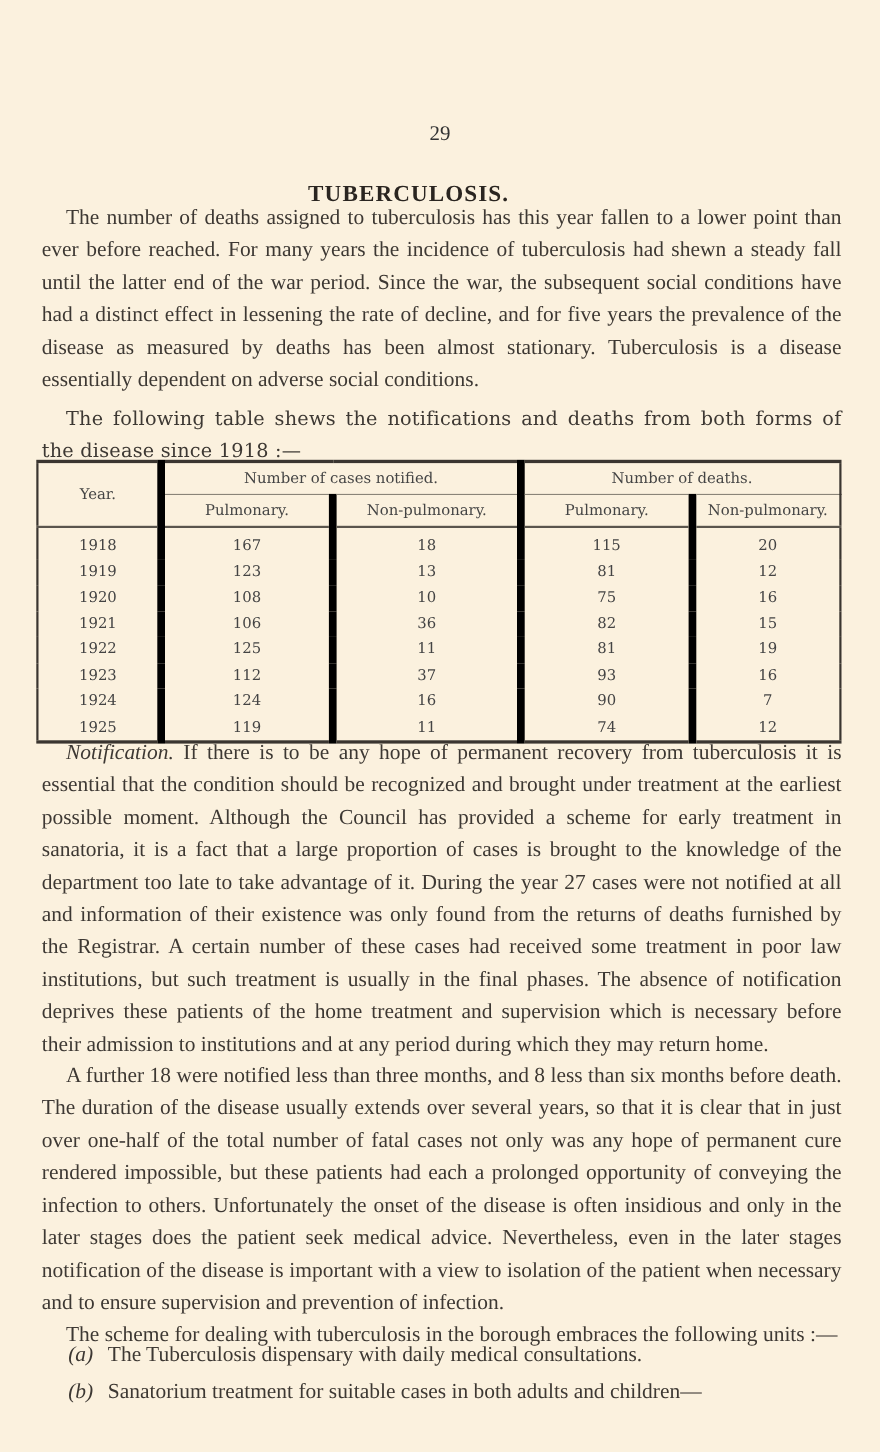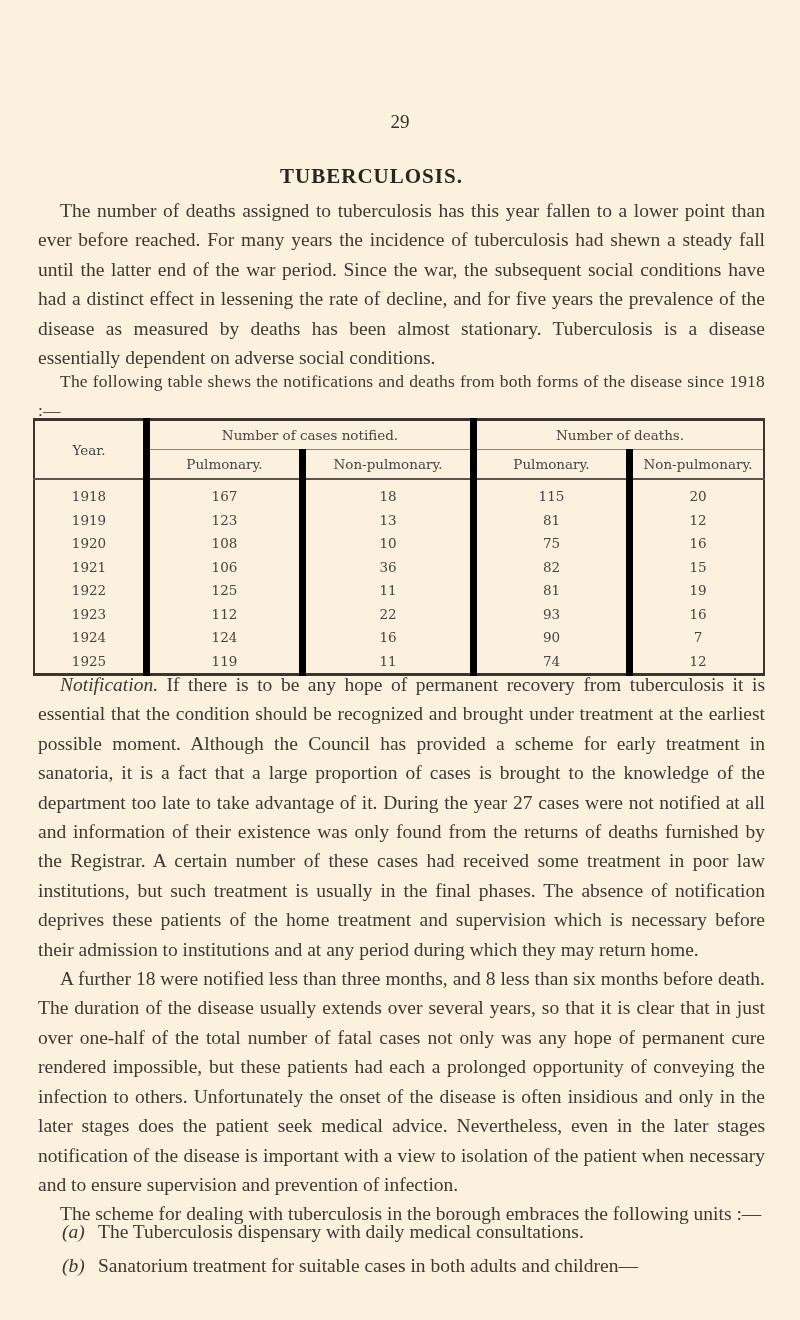--- a/index.html
+++ b/index.html
@@ -20,21 +20,21 @@
       text-align: center; font-size: 21px; font-weight: bold; letter-spacing: 1px; color: #2a2520;
     }
     .text-block {
       position: absolute; left: 38px; width: 727px;
       font-size: 19.5px; line-height: 29.4px; text-align: justify;
       font-family: "Liberation Serif", serif;
       color: #3d3833;
     }
     .text-block p { margin: 0; text-indent: 0; }
     .indent { text-indent: 22px !important; }
-    .p1 { top: 196px; }
+    .p1 { top: 184px; }
     .p2 { top: 369px; font-family: "DejaVu Serif", serif; font-size: 17.5px; letter-spacing: 0.2px; }
     .p3 { top: 670px; }
     .italic { font-style: italic; }
 
     .tbl {
       position: absolute; left: 33px; top: 418px; width: 732px;
       border-collapse: collapse;
       font-family: "DejaVu Serif", serif; font-size: 13.5px; color: #444;
       border-top: 3px solid #3a3530; border-bottom: 3px solid #3a3530;
       border-left: 2px solid #3a3530; border-right: 2px solid #3a3530;
@@ -57,21 +57,21 @@
 </head>
 <body>
 
 <div class="page-number">29</div>
 <div class="page-title">TUBERCULOSIS.</div>
 
 <div class="text-block p1">
   <p class="indent">The number of deaths assigned to tuberculosis has this year fallen to a lower point than ever before reached. For many years the incidence of tuberculosis had shewn a steady fall until the latter end of the war period. Since the war, the subsequent social conditions have had a distinct effect in lessening the rate of decline, and for five years the prevalence of the disease as measured by deaths has been almost stationary. Tuberculosis is a disease essentially dependent on adverse social conditions.</p>
 </div>
 
-<div class="text-block p2" style="top:367px;font-family:Liberation Serif, serif;">
+<div class="text-block p2" style="top:367px;">
   <p class="indent">The following table shews the notifications and deaths from both forms of the disease since 1918 :—</p>
 </div>
 
 <table class="tbl">
   <thead>
     <tr>
       <th rowspan="2" class="hb2" style="width:104px;">Year.</th>
       <th colspan="2" class="vl hb">Number of cases notified.</th>
       <th colspan="2" class="vl hb">Number of deaths.</th>
     </tr>
@@ -114,21 +114,21 @@
     <tr>
       <td>1922</td>
       <td class="vl">125</td>
       <td class="vl">11</td>
       <td class="vl">81</td>
       <td class="vl">19</td>
     </tr>
     <tr>
       <td>1923</td>
       <td class="vl">112</td>
-      <td class="vl">22</td>
+      <td class="vl">37</td>
       <td class="vl">93</td>
       <td class="vl">16</td>
     </tr>
     <tr>
       <td>1924</td>
       <td class="vl">124</td>
       <td class="vl">16</td>
       <td class="vl">90</td>
       <td class="vl">7</td>
     </tr>

